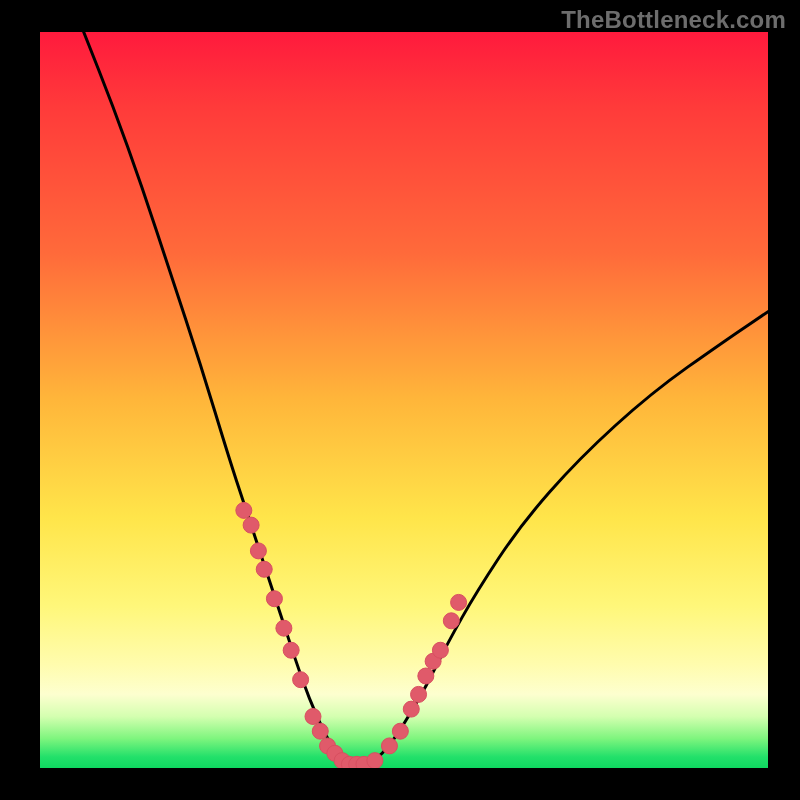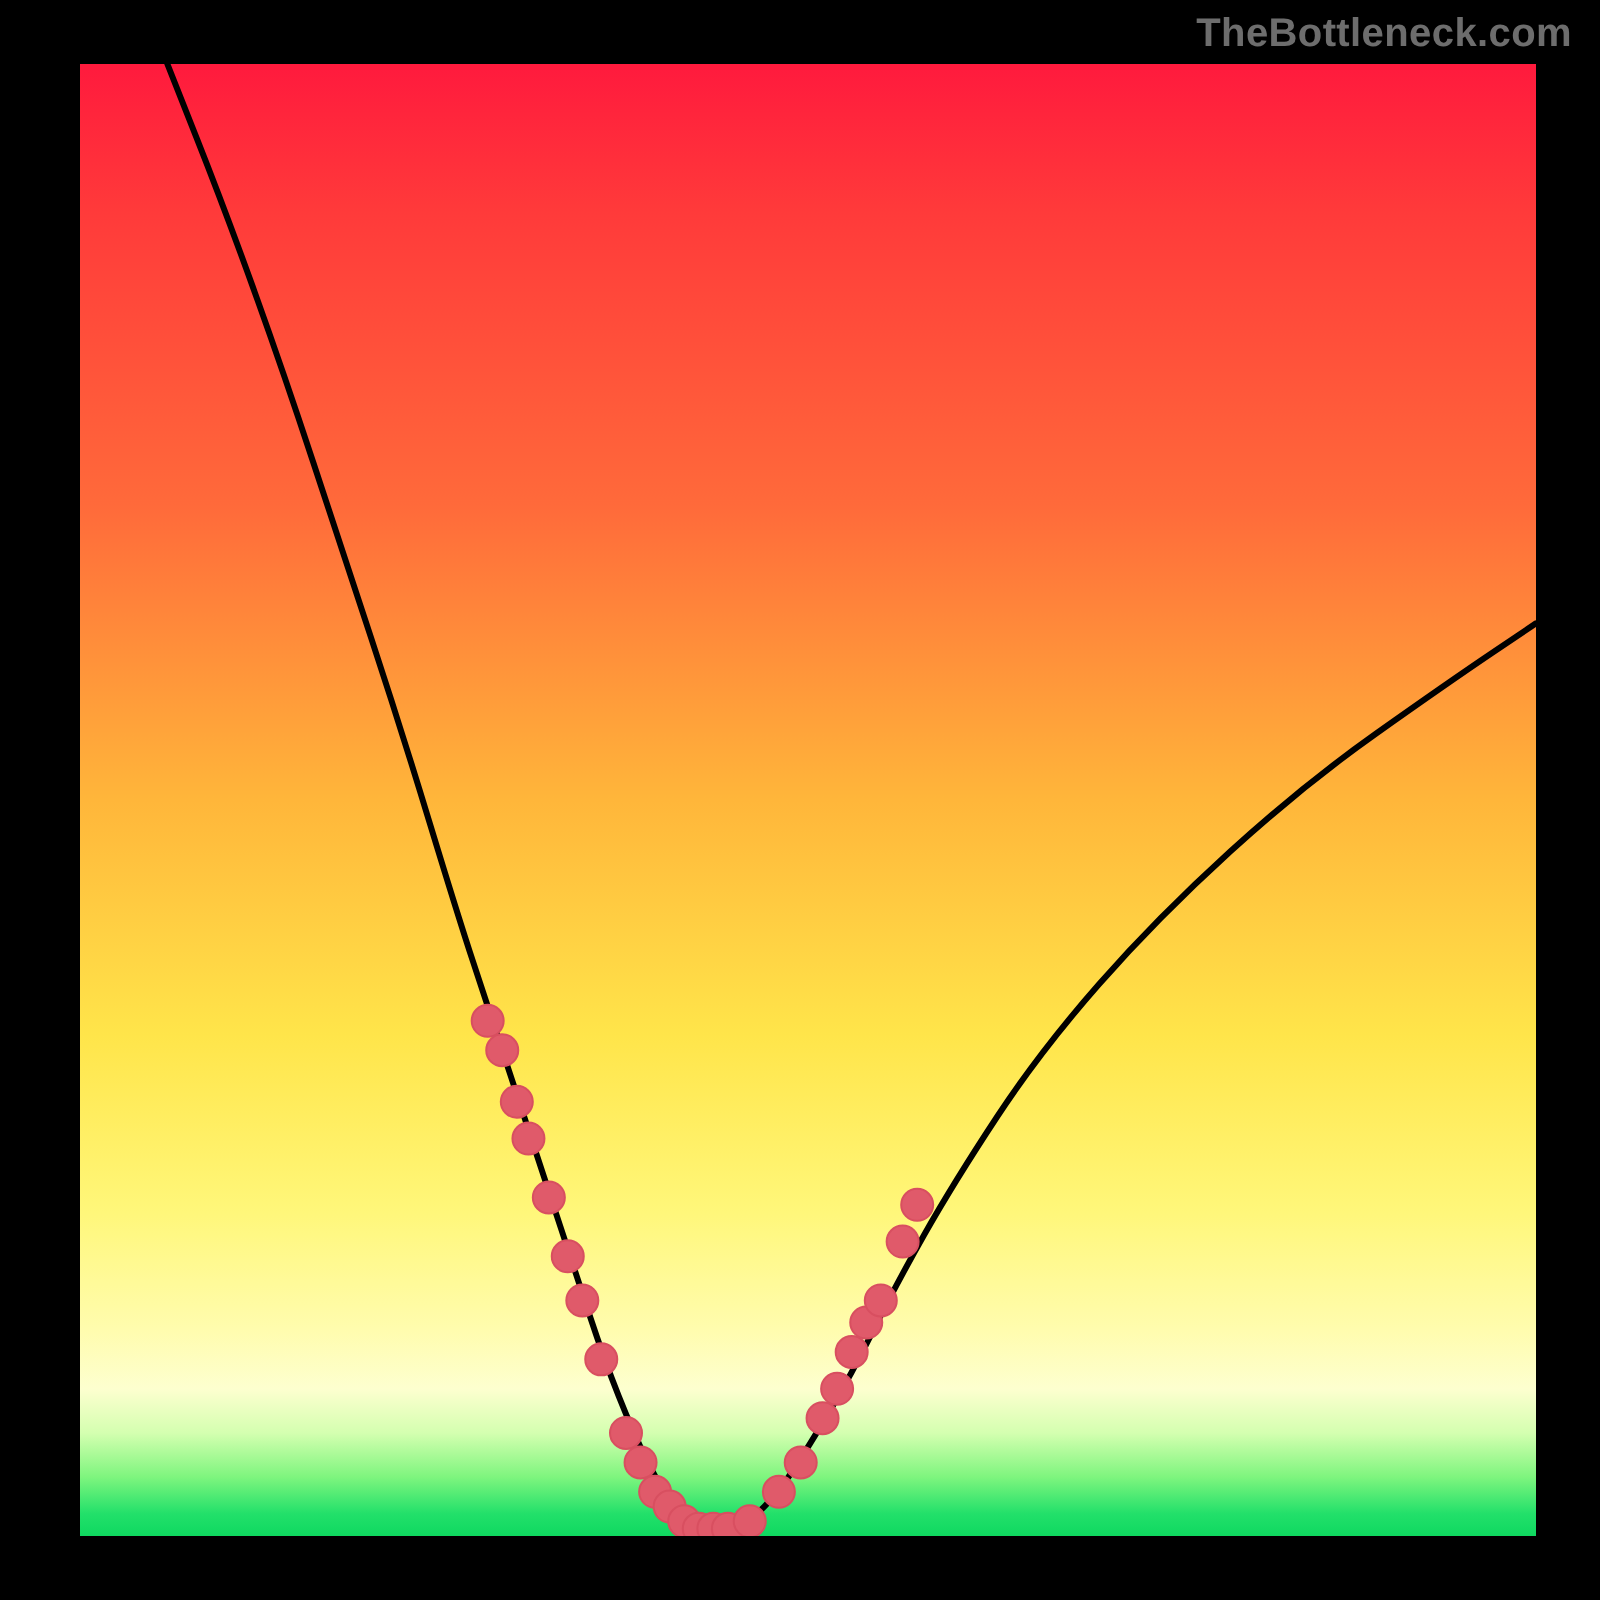--- a/index.html
+++ b/index.html
@@ -38,21 +38,21 @@
       #7ef57e 96%,
       #22e06a 98.5%,
       #0fd860 100%
     );
   }
   .watermark {
     position: absolute;
     top: 6px;
     right: 14px;
     color: #6d6d6d;
-    font-size: 20px;
+    font-size: 24px;
     font-weight: 600;
     letter-spacing: 0.2px;
     user-select: none;
   }
   svg.curves {
     position: absolute;
     left: 0;
     top: 0;
     width: 728px;
     height: 736px;

